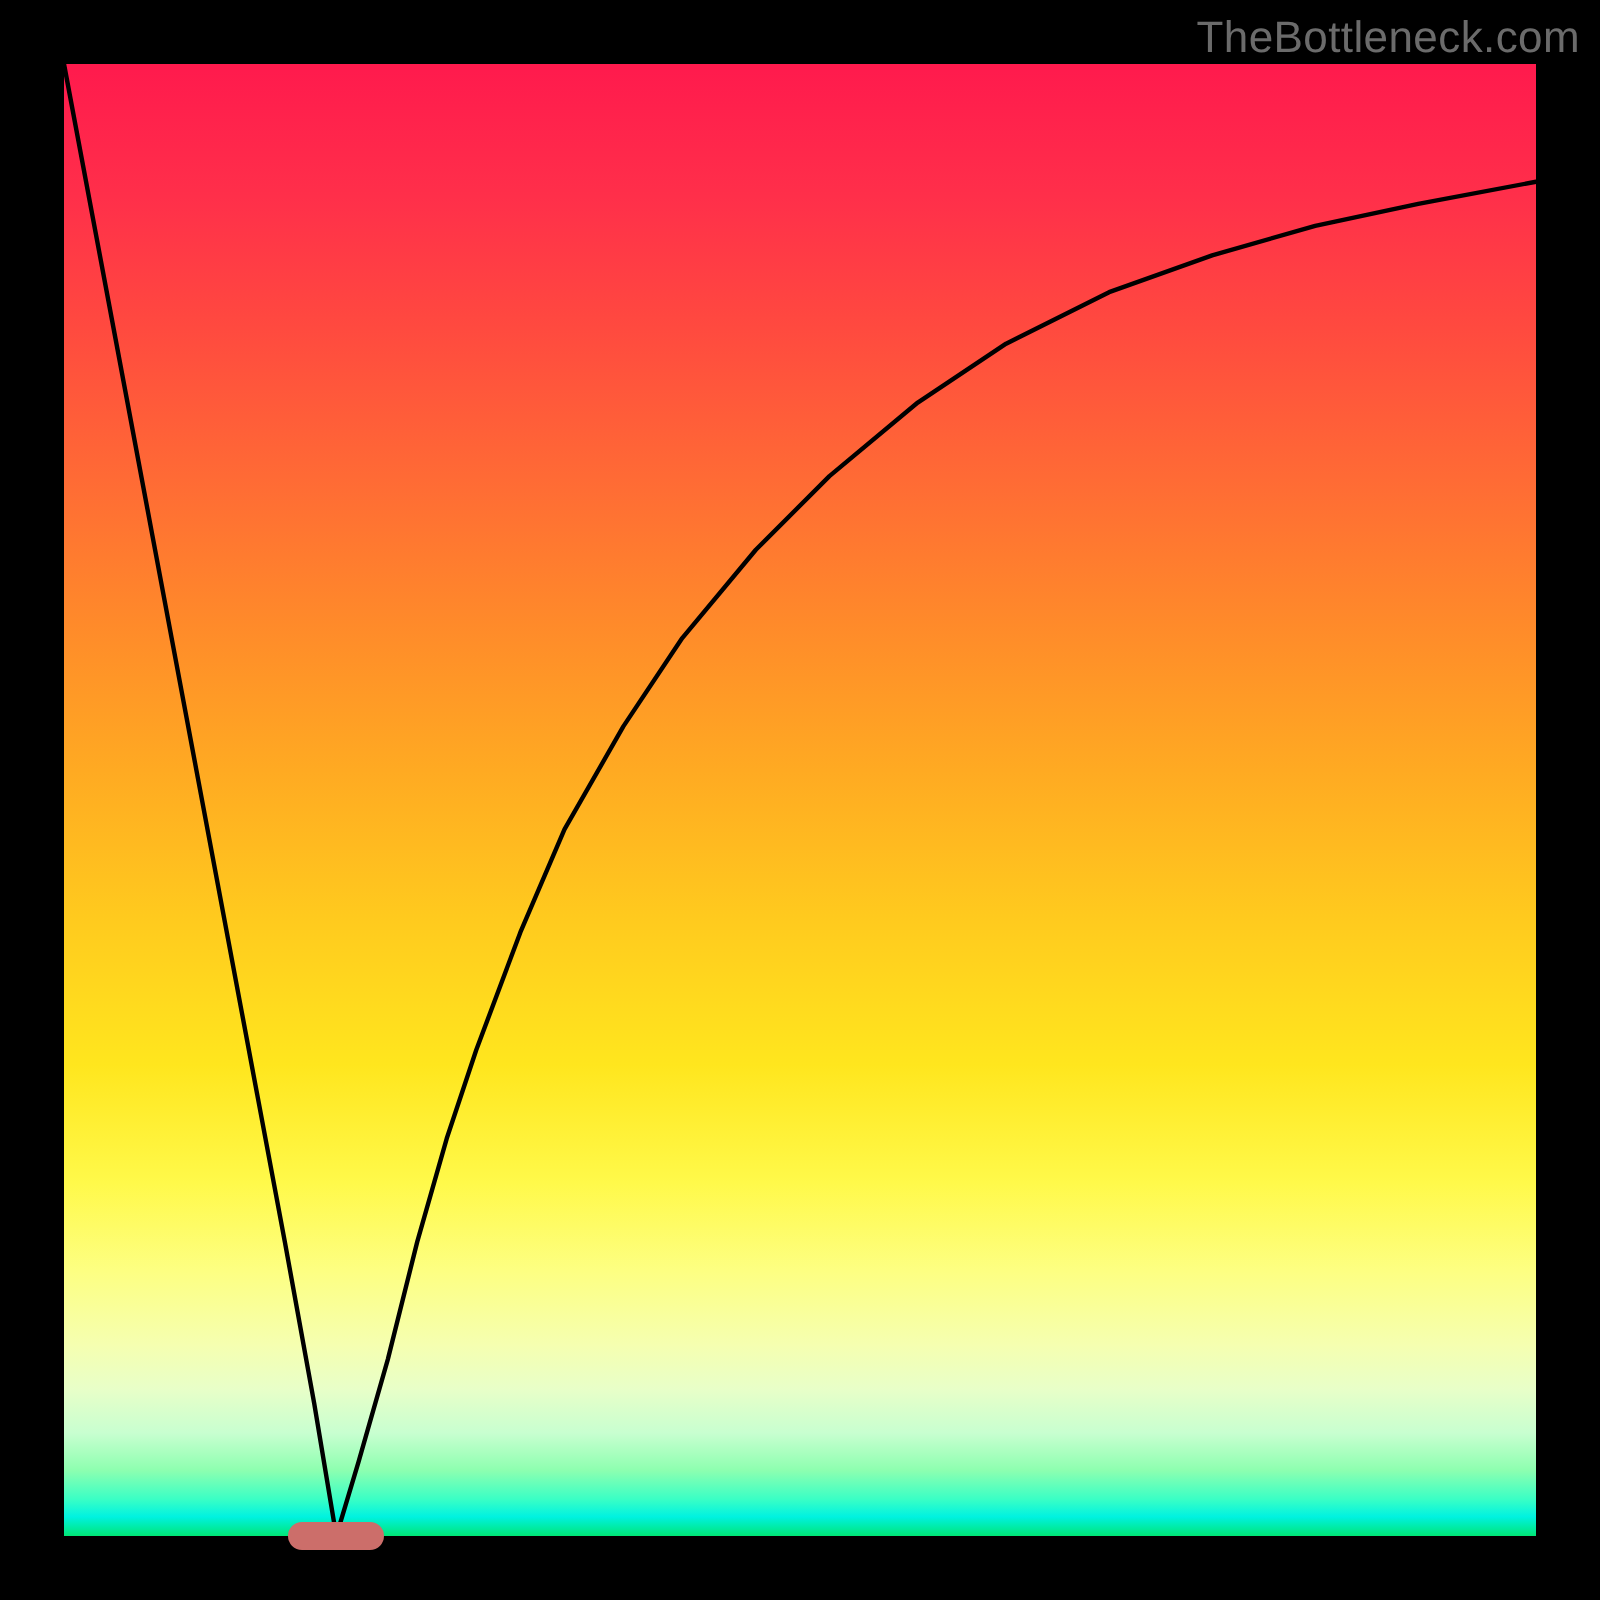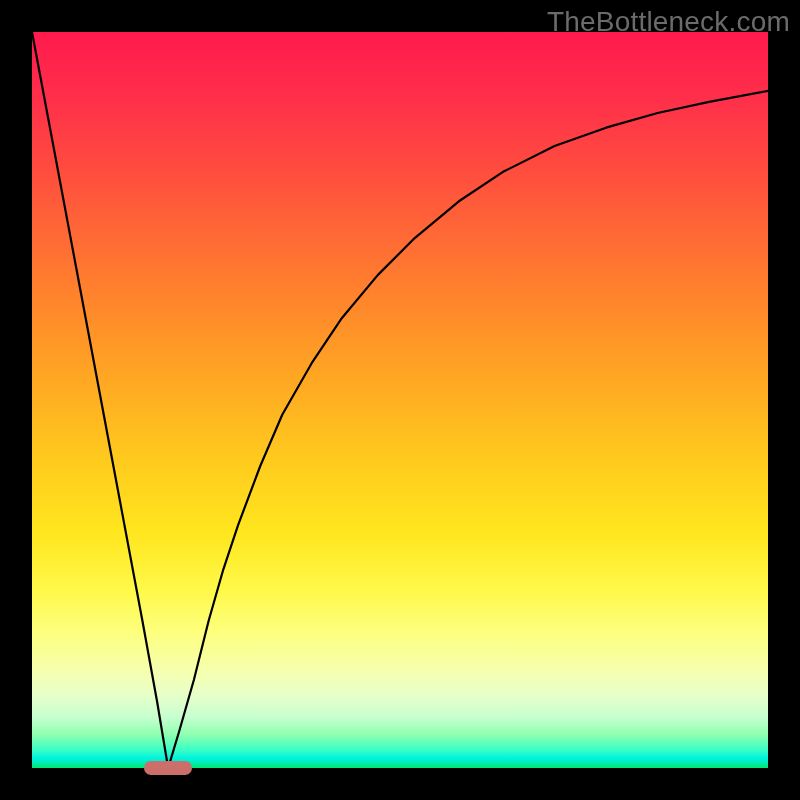--- a/index.html
+++ b/index.html
@@ -41,21 +41,21 @@
       #3affc5 97.5%,
       #00f2e0 98.7%,
       #00e676 100%
     );
   }
   .watermark {
     position: absolute;
     top: 6px;
     right: 10px;
     color: #6b6b6b;
-    font-size: 28px;
+    font-size: 22px;
     font-weight: 500;
     letter-spacing: 0.2px;
     user-select: none;
   }
   svg.curve {
     position: absolute;
     left: 0;
     top: 0;
     width: 736px;
     height: 736px;

